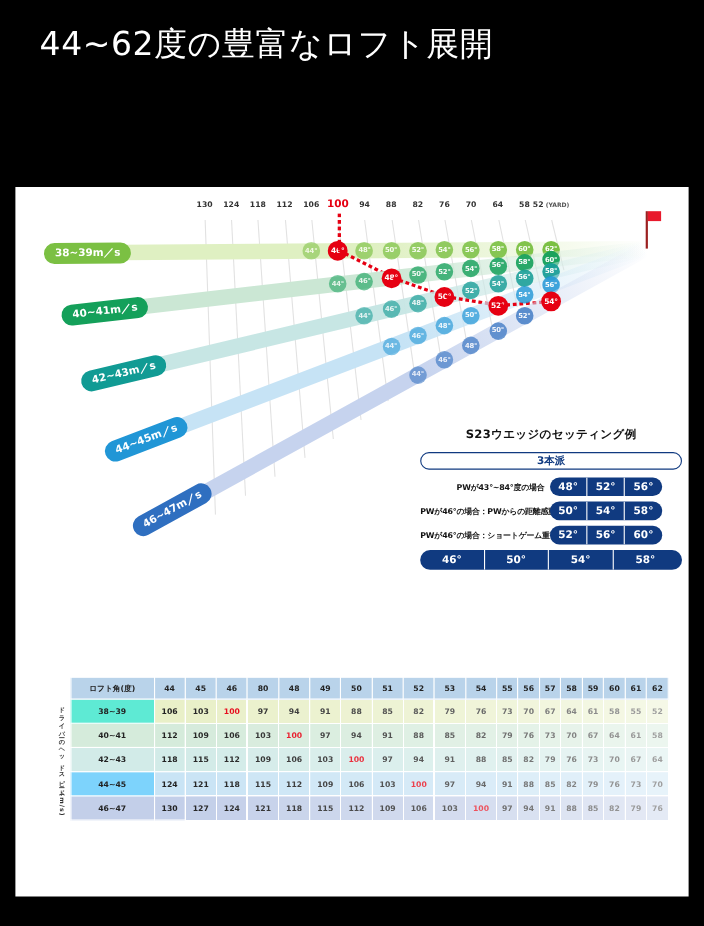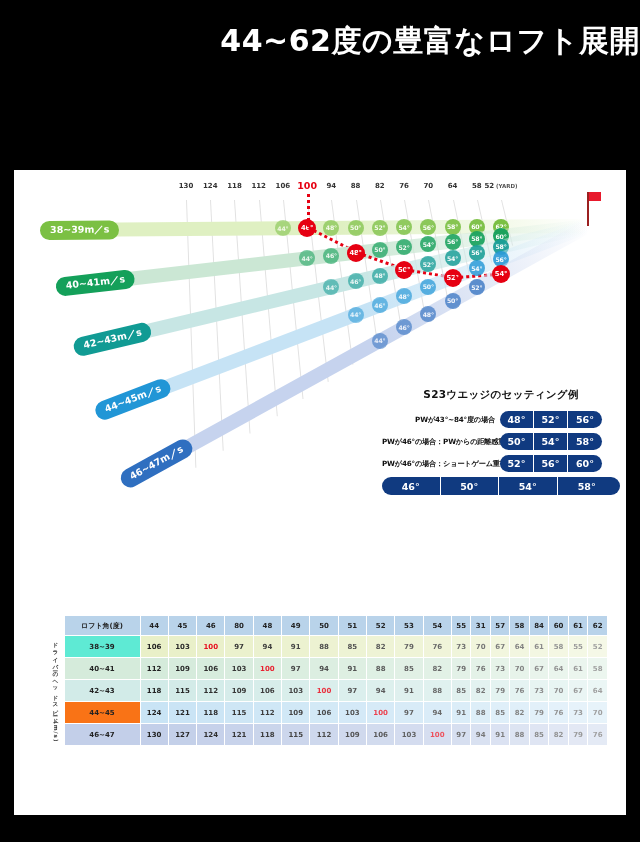--- a/index.html
+++ b/index.html
@@ -6,27 +6,28 @@
   html, body {
     width: 640px; height: 842px;
     background: #000;
     font-family: "DejaVu Sans", "Liberation Sans", sans-serif;
     overflow: hidden;
   }
   .page { position: relative; width: 640px; height: 842px; background: #000; }
 
   
   .hero-title {
-    text-align: right;
+    text-align: left;
     color: #fff;
     font-size: 30px;
-    font-weight: 700;
+    font-weight: 400;
     letter-spacing: 0.5px;
     padding-top: 24px;
     line-height: 1.1;
+    padding-left: 36px;
   }
   .hero-sub {
     color: #fff;
     font-size: 11.5px;
     font-weight: 700;
     text-align: center;
     line-height: 2.1;
     margin-top: 18px;
     padding: 0 16px;
   }
@@ -256,20 +257,21 @@
           <div class="node" style="left: 462.769px; top: 117.369px; background: rgb(47, 111, 192); opacity: 0.75;">52°</div>
           <div class="node big" style="left: 487px; top: 104px; background: rgb(230, 0, 18); opacity: 1;">54°</div>
           <div class="dotline" style="left: 293.154px; top: 24px; height: 40px;"></div>
         </div>
       <div class="flag-pole" style="left:573px; top:22px; height:34px;"></div>
       <div class="flag-cloth" style="left:574.5px; top:22px;"></div>
     </div>
 
     <div class="setting">
       <div class="setting-title">S23ウエッジのセッティング例</div>
+      <div class="cap-bar">3本派</div>
       <div id="three-rows">
           <div class="set-row">
             <div class="set-label">PWが43°~84°度の場合</div>
             <div class="chips">
               <div class="chip">48°</div>
               <div class="chip">52°</div>
               <div class="chip">56°</div>
             </div>
           </div>
           <div class="set-row">
@@ -308,24 +310,24 @@
               <th>46</th>
               <th>80</th>
               <th>48</th>
               <th>49</th>
               <th>50</th>
               <th>51</th>
               <th>52</th>
               <th>53</th>
               <th>54</th>
               <th>55</th>
-              <th>31</th>
+              <th>56</th>
               <th>57</th>
               <th>58</th>
-              <th>84</th>
+              <th>59</th>
               <th>60</th>
               <th>61</th>
               <th>62</th>
             </tr>
         </thead>
         <tbody id="table-body">
             <tr>
               <td class="vert-head" rowspan="5">ドライバーのヘッドスピード(m/s)</td>
               <td class="rowlabel" style="background: #5eead4;">38~39</td>
               <td style="background: rgb(233, 240, 200); opacity: 1;">106</td>
@@ -386,21 +388,21 @@
               <td style="background: rgb(210, 235, 232); opacity: 0.65;">85</td>
               <td style="background: rgb(210, 235, 232); opacity: 0.62;">82</td>
               <td style="background: rgb(210, 235, 232); opacity: 0.59;">79</td>
               <td style="background: rgb(210, 235, 232); opacity: 0.56;">76</td>
               <td style="background: rgb(210, 235, 232); opacity: 0.52;">73</td>
               <td style="background: rgb(210, 235, 232); opacity: 0.49;">70</td>
               <td style="background: rgb(210, 235, 232); opacity: 0.46;">67</td>
               <td style="background: rgb(210, 235, 232); opacity: 0.43;">64</td>
             </tr>
             <tr>
-              <td class="rowlabel" style="background: #f97316;">44~45</td>
+              <td class="rowlabel" style="background: #7dd3fc;">44~45</td>
               <td style="background: rgb(201, 228, 245); opacity: 1;">124</td>
               <td style="background: rgb(201, 228, 245); opacity: 0.97;">121</td>
               <td style="background: rgb(201, 228, 245); opacity: 0.94;">118</td>
               <td style="background: rgb(201, 228, 245); opacity: 0.9;">115</td>
               <td style="background: rgb(201, 228, 245); opacity: 0.87;">112</td>
               <td style="background: rgb(201, 228, 245); opacity: 0.84;">109</td>
               <td style="background: rgb(201, 228, 245); opacity: 0.81;">106</td>
               <td style="background: rgb(201, 228, 245); opacity: 0.78;">103</td>
               <td class="hot" style="background: rgb(201, 228, 245); opacity: 0.75;">100</td>
               <td style="background: rgb(201, 228, 245); opacity: 0.71;">97</td>

